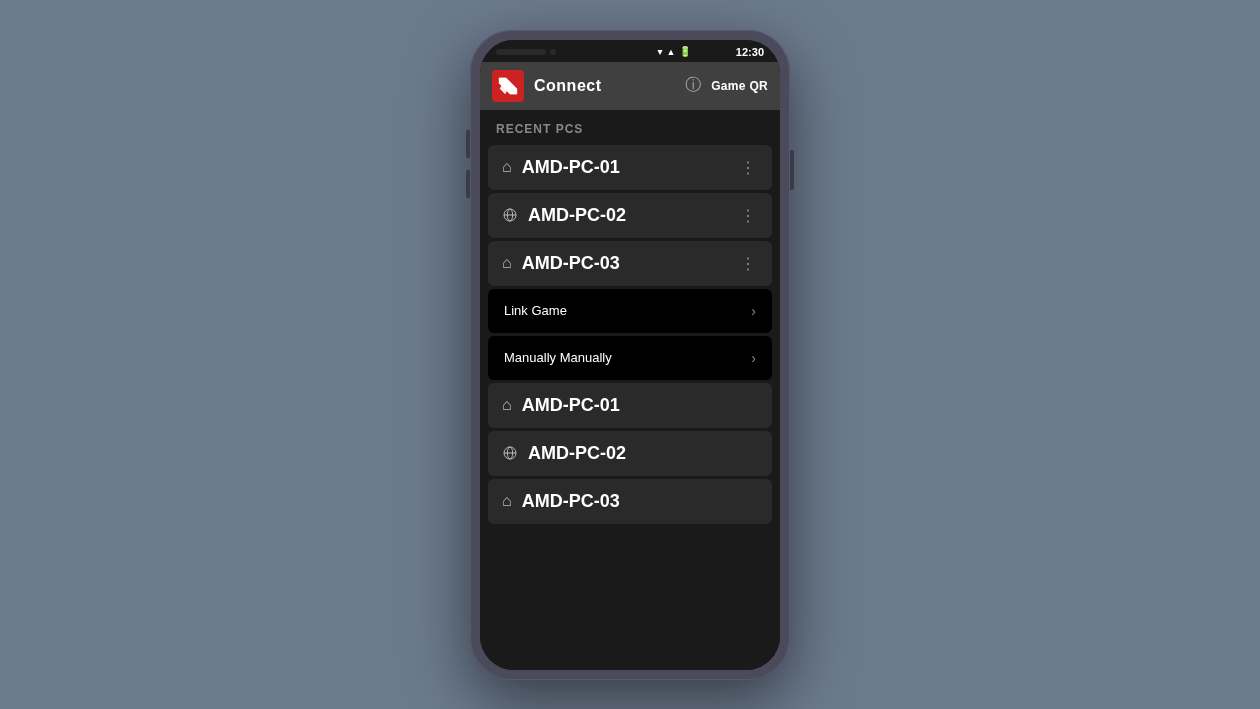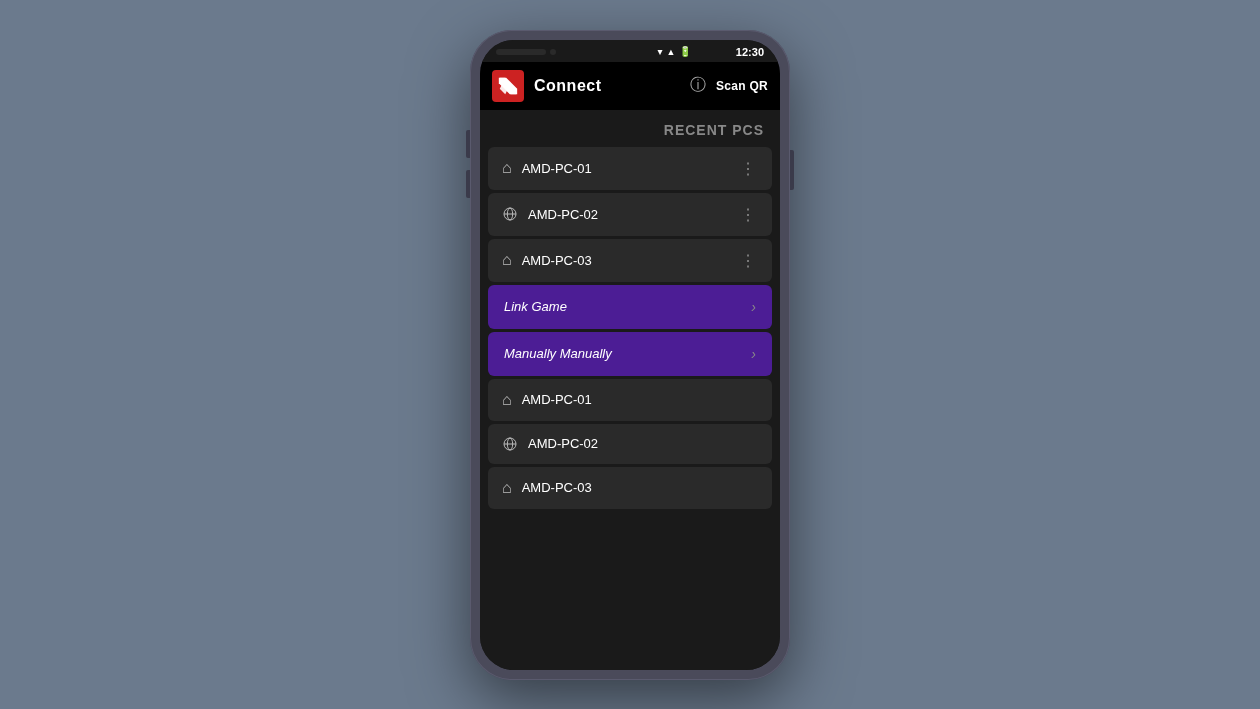--- a/index.html
+++ b/index.html
@@ -72,21 +72,21 @@
 
     .status-time {
       color: #fff;
       font-size: 11px;
       font-weight: bold;
       margin-left: 40px;
     }
 
     
     .app-bar {
-      background: #000000;
+      background: #404040;
       display: flex;
       align-items: center;
       padding: 8px 12px;
       gap: 10px;
       flex-shrink: 0;
     }
 
     .amd-logo {
       width: 32px;
       height: 32px;
@@ -140,25 +140,24 @@
     }
 
     .content::-webkit-scrollbar {
       display: none;
     }
 
     
     .section-header {
       padding: 12px 16px 6px;
       color: #888888;
-      font-size: 14px;
+      font-size: 12px;
       font-weight: 600;
       letter-spacing: 1px;
       text-transform: uppercase;
-      text-align: right;
     }
 
     
     .pc-item {
       background: #2a2a2a;
       margin: 3px 8px;
       border-radius: 6px;
       padding: 12px 14px;
       display: flex;
       align-items: center;
@@ -173,43 +172,42 @@
     }
 
     .globe-icon-svg {
       width: 16px;
       height: 16px;
       flex-shrink: 0;
     }
 
     .pc-name {
       color: #ffffff;
-      font-size: 13px;
-      font-weight: 400;
+      font-size: 18px;
+      font-weight: 700;
       flex: 1;
     }
 
     .pc-more {
       color: #888888;
       font-size: 16px;
       cursor: pointer;
       padding: 0 2px;
     }
 
     
     .connect-item {
-      background: #4c1d95;
+      background: #000000;
       margin: 3px 8px;
       border-radius: 6px;
       padding: 14px 16px;
       display: flex;
       align-items: center;
       justify-content: space-between;
       cursor: pointer;
-      font-style: italic;
     }
 
     .connect-item-label {
       color: #ffffff;
       font-size: 13px;
       font-weight: 500;
     }
 
     .chevron-icon {
       color: #888888;
@@ -277,21 +275,21 @@
       <div class="amd-logo">
         <svg viewBox="0 0 24 24" fill="white">
           <path d="M3 3 L9 3 L21 15 L21 21 L15 21 L3 9 Z M3 15 L9 21 L15 9 L9 3 Z" fill="white" opacity="0.9"></path>
 
           <polygon points="2,3 10,3 22,15 22,21 14,21 2,9" fill="white"></polygon>
         </svg>
       </div>
       <span class="app-bar-title">Connect</span>
       <div class="app-bar-actions">
         <span class="help-icon">ⓘ</span>
-        <span class="scan-qr-btn">Scan QR</span>
+        <span class="scan-qr-btn">Game QR</span>
       </div>
     </div>
 
     <div class="content">
 
       <div class="section-header">RECENT PCS</div>
 
       <div class="pc-item">
         <span class="pc-icon">⌂</span>
         <span class="pc-name">AMD-PC-01</span>

